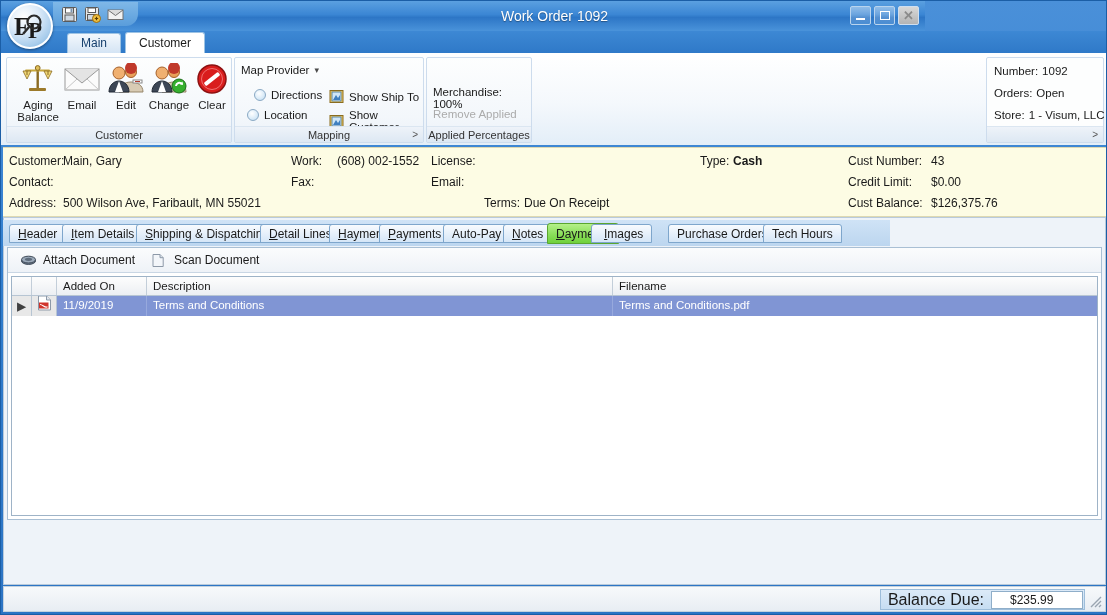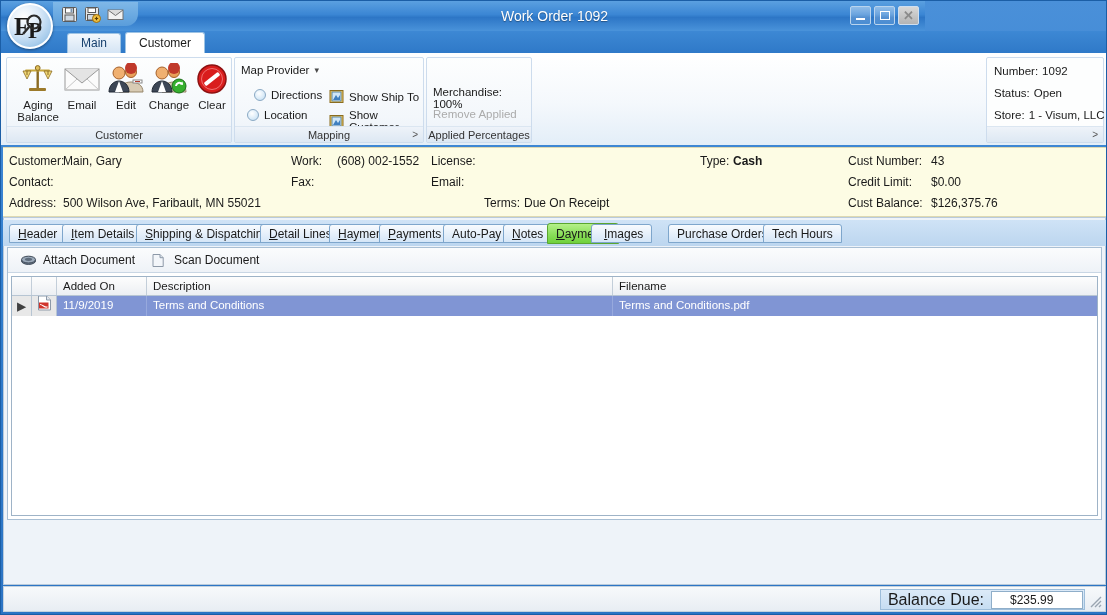--- a/index.html
+++ b/index.html
@@ -134,21 +134,21 @@
   
   .infostrip {
     position: absolute; left: 2px; top: 146px; width: 1103px; height: 70px;
     background: #fdfce4; border: 1px solid #ded9b2; border-left:none; border-right:none;
   }
   .fld { position: absolute; font-size: 12px; color: #1a1a1a; white-space: nowrap; }
   .fld.b { font-weight: bold; }
 
   
   .tabstrip {
-    position: absolute; left: 2px; top: 219px; width: 1103px; height: 26px;
+    position: absolute; left: 2px; top: 219px; width: 887px; height: 26px;
     background: linear-gradient(180deg,#cfe3f6,#bcd6ef);
   }
   .ptab {
     position: absolute; top: 4px; height: 19px; line-height: 18px;
     padding: 0 8px; font-size: 12px; color: #1a1a1a;
     border: 1px solid #7ea6cc; border-radius: 3px 3px 0 0;
     background: linear-gradient(180deg,#f8fbfe 0%,#e3eefa 60%,#d5e6f7 100%);
     white-space: nowrap;
   }
   .ptab.active {
@@ -397,21 +397,21 @@
         <span>Remove Applied</span>
       </div>
       <div class="rgroup-label">Applied Percentages</div>
     </div>
 
     <div class="statusbox">
       <div class="line" style="top:7px;">
         <span class="lbl">Number:</span><span class="val">1092</span>
       </div>
       <div class="line" style="top:29px;">
-        <span class="lbl">Status:</span><span class="val">Open</span>
+        <span class="lbl">Orders:</span><span class="val">Open</span>
       </div>
       <div class="line" style="top:51px;">
         <span class="lbl">Store:</span><span class="val">1 - Visum, LLC</span>
       </div>
       <div class="foot">
         <span class="more">&gt;</span>
       </div>
     </div>
   </div>
 

